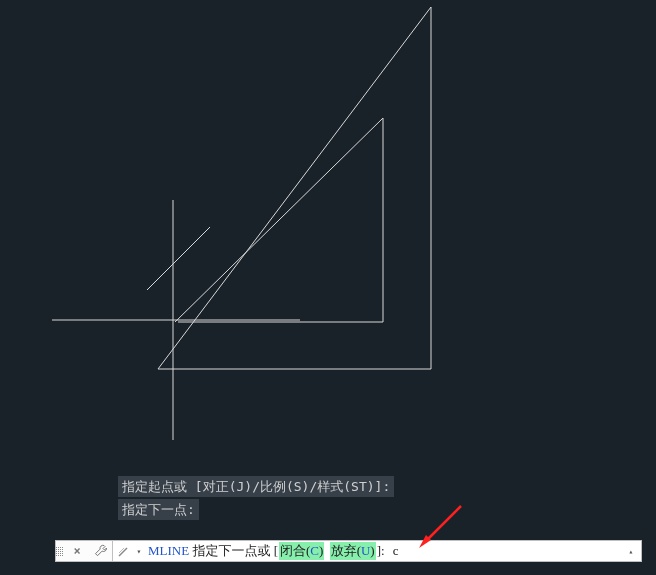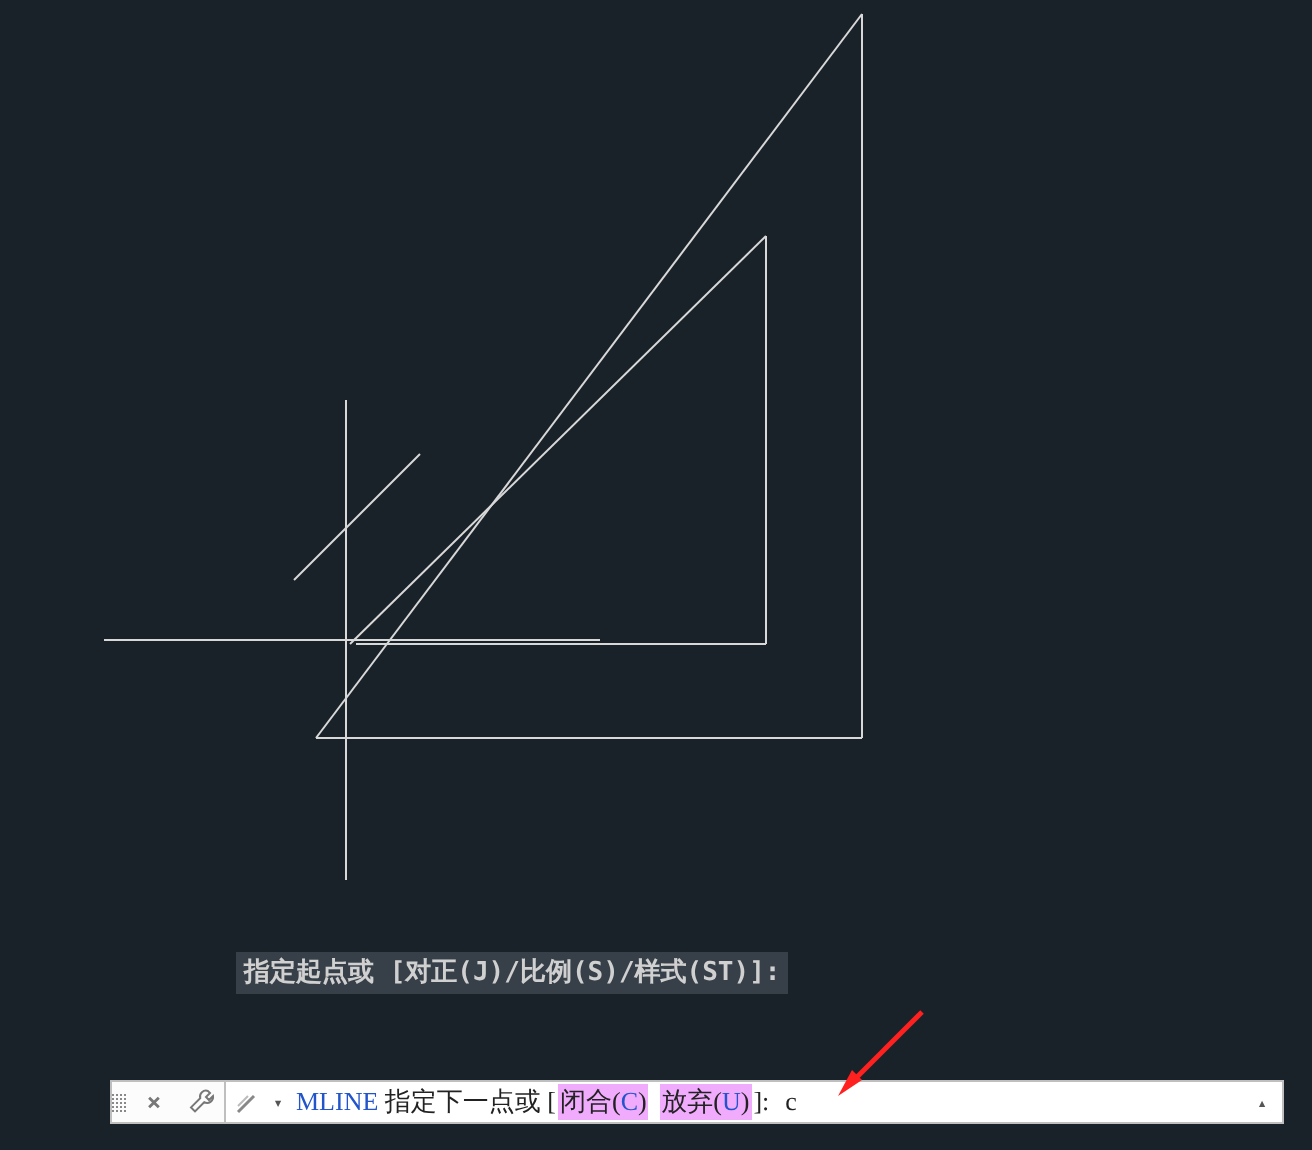--- a/index.html
+++ b/index.html
@@ -34,21 +34,20 @@
     }
     .history-line {
       background: rgba(80, 90, 100, 0.55);
       color: #d0d0d0;
       padding: 2px 4px;
       margin-bottom: 2px;
       font-size: 13px;
       line-height: 17px;
       display: inline-block;
       white-space: nowrap;
-      font-weight: bold;
     }
     .history-line:nth-child(1) { width: auto; }
     .command-bar {
       position: absolute;
       left: 55px;
       top: 540px;
       width: 586px;
       height: 22px;
       background: #fcfcfc;
       border: 1px solid #bfbfbf;
@@ -131,21 +130,21 @@
       color: #222;
       white-space: nowrap;
       display: flex;
       align-items: center;
     }
     .cmd-name {
       color: #2255cc;
       font-weight: normal;
     }
     .opt-block {
-      background: #f0abfc;
+      background: #86efac;
       padding: 0 1px;
       margin: 0 1px;
     }
     .opt-key {
       color: #2255cc;
     }
     .typed-input {
       margin-left: 8px;
       color: #222;
     }
@@ -187,21 +186,23 @@
     <line x1="173" y1="200" x2="173" y2="440"></line>
 
     <line x1="147" y1="290" x2="210" y2="227"></line>
   </svg>
 </div>
 
 <div class="history-lines">
   <div class="history-line">
     <span>指定起点或 [</span><span>对正(J)/比例(S)/样式(ST)</span><span>]:</span>
   </div><br>
-  <br>
+  <div class="history-line">
+    <span>指定下一点:</span>
+  </div><br>
 </div>
 
 <div class="command-bar"></div>
 
 <div class="grip-icon">
   <span></span>
     <span></span>
     <span></span>
     <span></span>
     <span></span>

